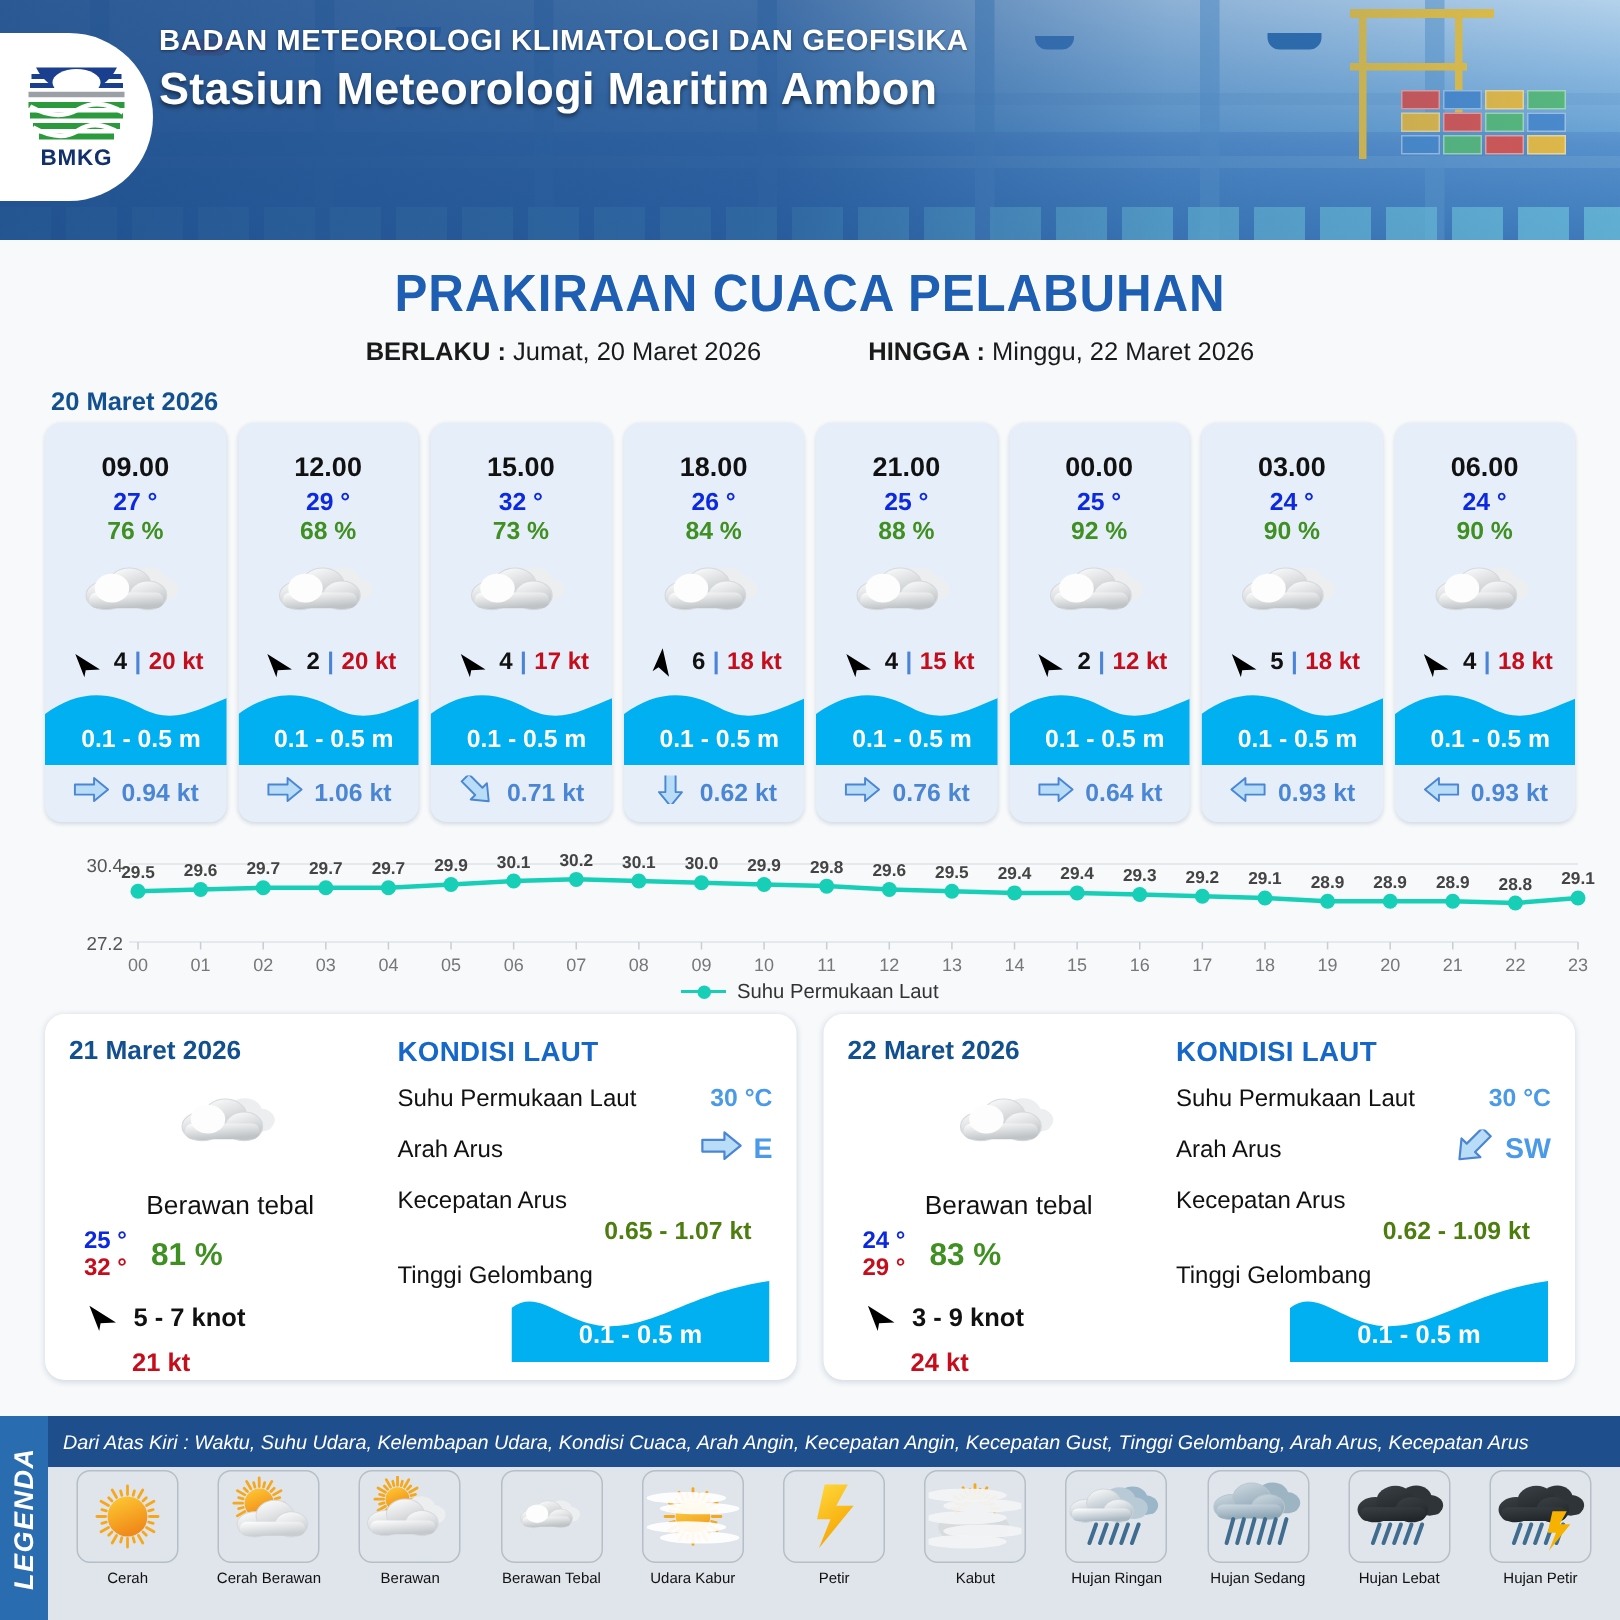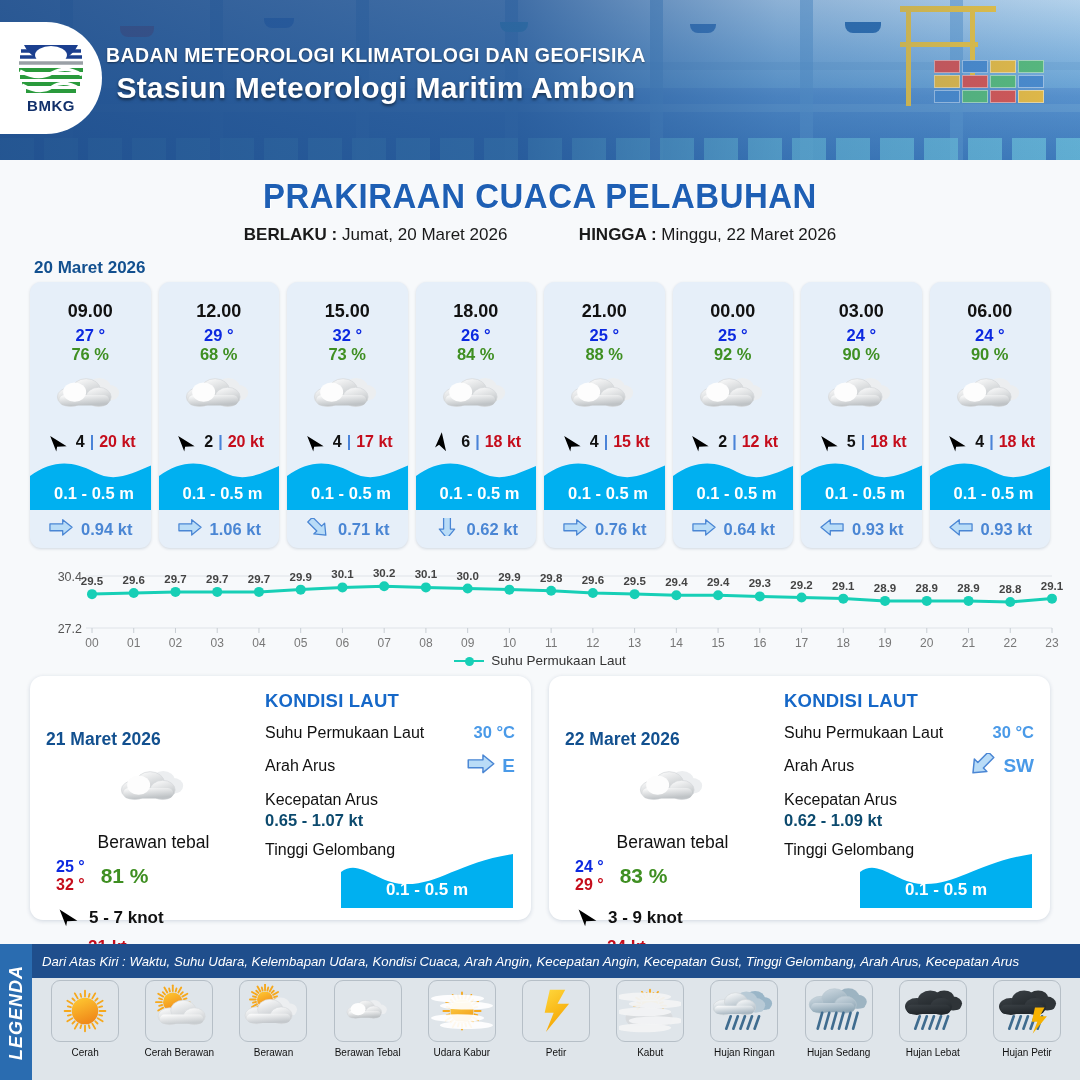--- a/index.html
+++ b/index.html
@@ -34,21 +34,21 @@
   }
   .logo-badge {
     position:absolute; left:-28px; top:22px; width:130px; height:112px;
     background:#fff; border-radius:0 60px 60px 0; display:flex;
     align-items:center; justify-content:flex-end; padding-right:12px;
   }
   .logo-in { width:78px; height:86px; display:flex; flex-direction:column; align-items:center; }
   .logo-sym { width:70px; height:62px; position:relative; }
   .logo-sym svg { width:70px; height:62px; display:block; }
   .logo-text { font-size:15px; font-weight:bold; color:#12306b; letter-spacing:.5px; line-height:1; margin-top:1px;}
-  .hdr-text { position:absolute; left:106px; top:44px; color:#fff;text-align:center; }
+  .hdr-text { position:absolute; left:106px; top:16px; color:#fff; }
   .hdr-l1 { font-size:19.5px; font-weight:bold; letter-spacing:.4px; text-shadow:0 1px 2px rgba(0,0,0,.45); }
   .hdr-l2 { font-size:30px; font-weight:bold; margin-top:4px; letter-spacing:.2px; text-shadow:0 2px 3px rgba(0,0,0,.5); }
   .hdr-l3 { font-size:19px; margin-top:7px; letter-spacing:.2px; text-shadow:0 1px 2px rgba(0,0,0,.45); white-space:nowrap;}
   .hdr-l3 .gap { display:inline-block; width:14px; }
 
   
   .titles { text-align:center; padding-top:16px; }
   .t-main {
     font-size:35px; font-weight:bold; color:#1e5fb4; letter-spacing:.6px;
     font-stretch:condensed; transform:scaleX(.94); text-shadow:1px 1px 0 rgba(255,255,255,.9);
@@ -98,38 +98,38 @@
   .lg-mark .dt { position:absolute; top:1px; left:11px; width:9px; height:9px; border-radius:50%; background:#17cfb6;}
 
   
   .panels { display:flex; gap:18px; padding:8px 30px 0; }
   .panel {
     flex:1; background:#fff; border-radius:13px; height:244px;
     box-shadow:0 1px 4px rgba(20,50,90,.17); position:relative; padding:14px 16px;
     display:flex;
   }
   .p-left { width:215px; position:relative; }
-  .p-date { font-size:17.5px; font-weight:bold; color:#12508f;margin-top:39px; }
+  .p-date { font-size:17.5px; font-weight:bold; color:#12508f; }
   .p-icon { height:64px; display:flex; align-items:center; justify-content:center; margin-top:6px;}
   .p-cond { font-size:17.5px; color:#111; margin-top:12px; text-align:center; }
   .p-tr { display:flex; align-items:center; gap:16px; margin-top:5px; padding-left:10px;}
   .p-temps { line-height:1.12; }
   .p-tmin { font-size:16px; font-weight:bold; color:#0c29e0; }
   .p-tmax { font-size:16px; font-weight:bold; color:#c50d1c; }
   .p-hum { font-size:21px; font-weight:bold; color:#3f8f22; }
   .p-wind { display:flex; align-items:center; gap:7px; margin-top:8px; padding-left:8px;}
   .p-wtxt { font-size:17px; font-weight:bold; color:#111; }
   .p-gust { font-size:17px; font-weight:bold; color:#c50d1c; margin-top:3px; padding-left:42px;}
   .p-right { flex:1; position:relative; padding-left:4px;}
   .p-kl { font-size:18.5px; font-weight:bold; color:#1668c8; letter-spacing:.2px; }
   .p-row { display:flex; justify-content:space-between; align-items:center; margin-top:11px; }
   .p-rl { font-size:16px; color:#111; }
   .p-rv { font-size:16.5px; font-weight:bold; color:#4a9ae8; }
   .p-dirv { display:flex; align-items:center; gap:6px; font-size:19px; font-weight:bold; color:#4a9ae8;}
-  .p-spd { font-size:16.5px; font-weight:bold; color:#0c4a6e; margin-top:2px; padding-right:14px;}
+  .p-spd { text-align:right; font-size:16.5px; font-weight:bold; color:#4d7c0f; margin-top:2px; padding-right:14px;}
   .p-wavewrap { position:absolute; right:2px; bottom:-2px; width:172px; height:56px; }
   .p-wavewrap svg { position:absolute; inset:0; width:172px; height:56px; }
   .p-wavetxt { position:absolute; left:0; bottom:8px; width:172px; text-align:center;
                font-size:17px; font-weight:bold; color:#fff; }
 
   
   .legenda { position:absolute; left:0; bottom:0; width:1080px; height:136px; background:#dfe5ea; }
   .lg-side {
     position:absolute; left:0; top:0; width:32px; height:136px; background:#2a6cb0;
     display:flex; align-items:center; justify-content:center;

